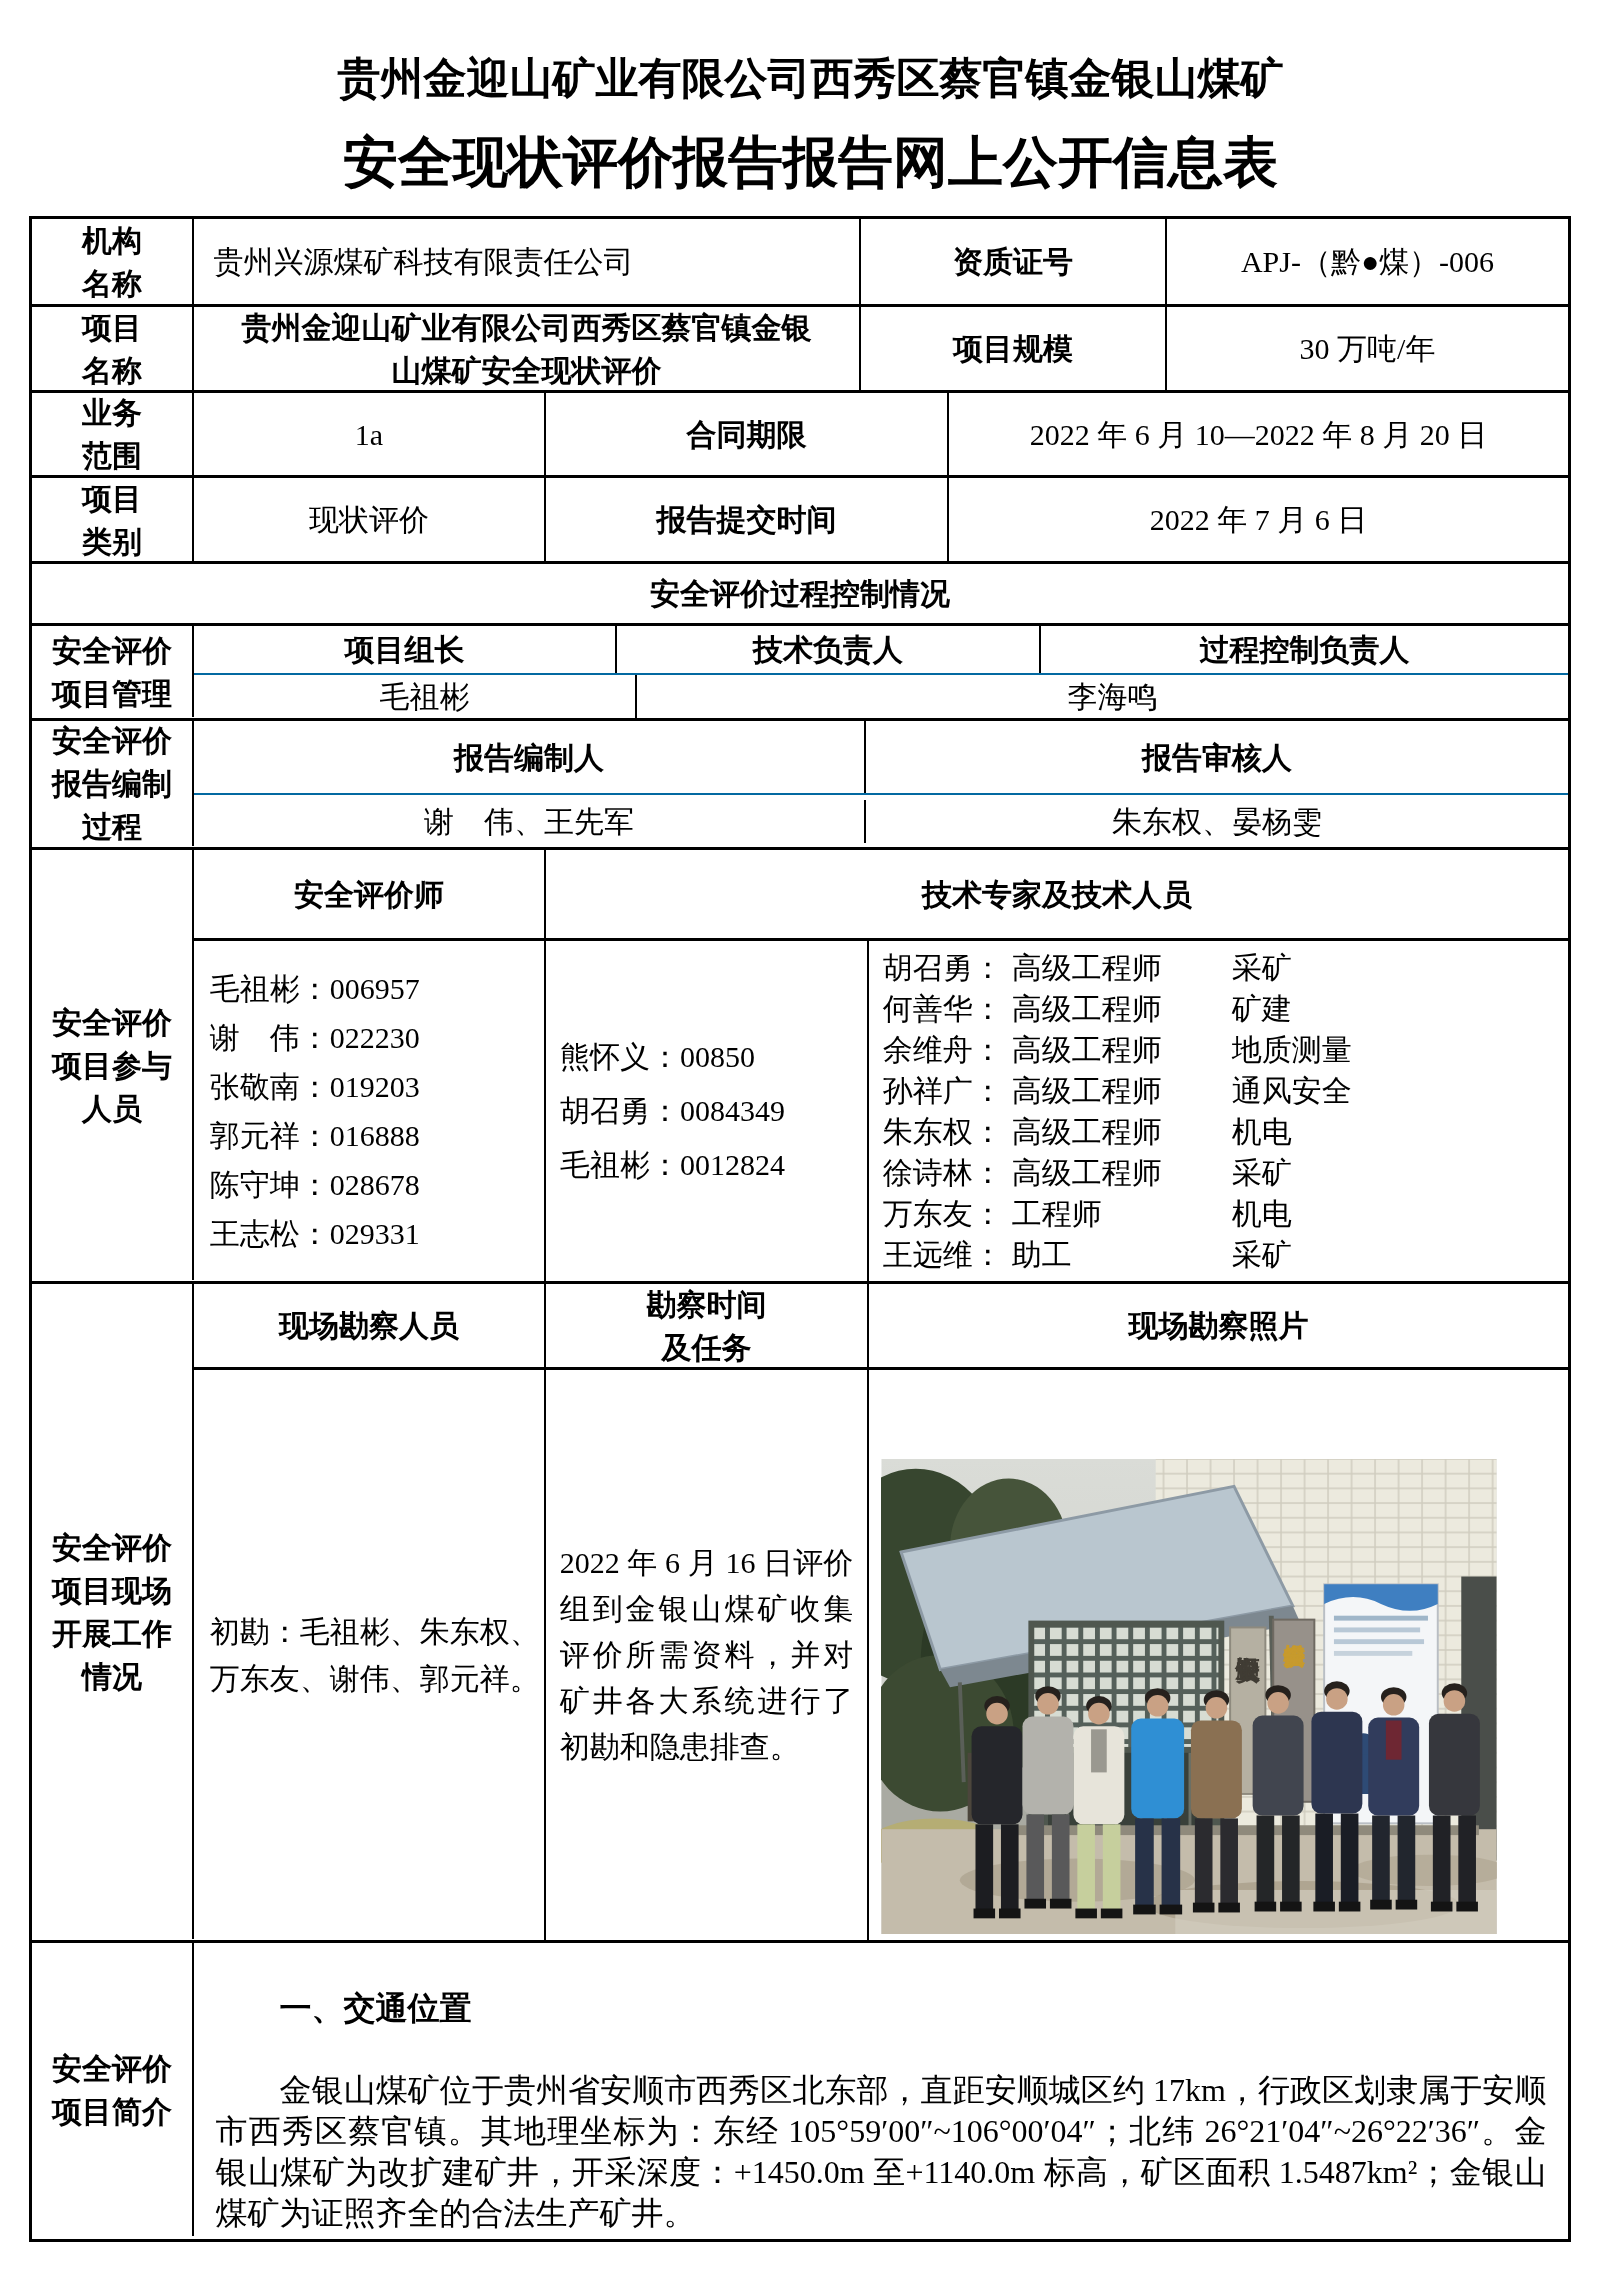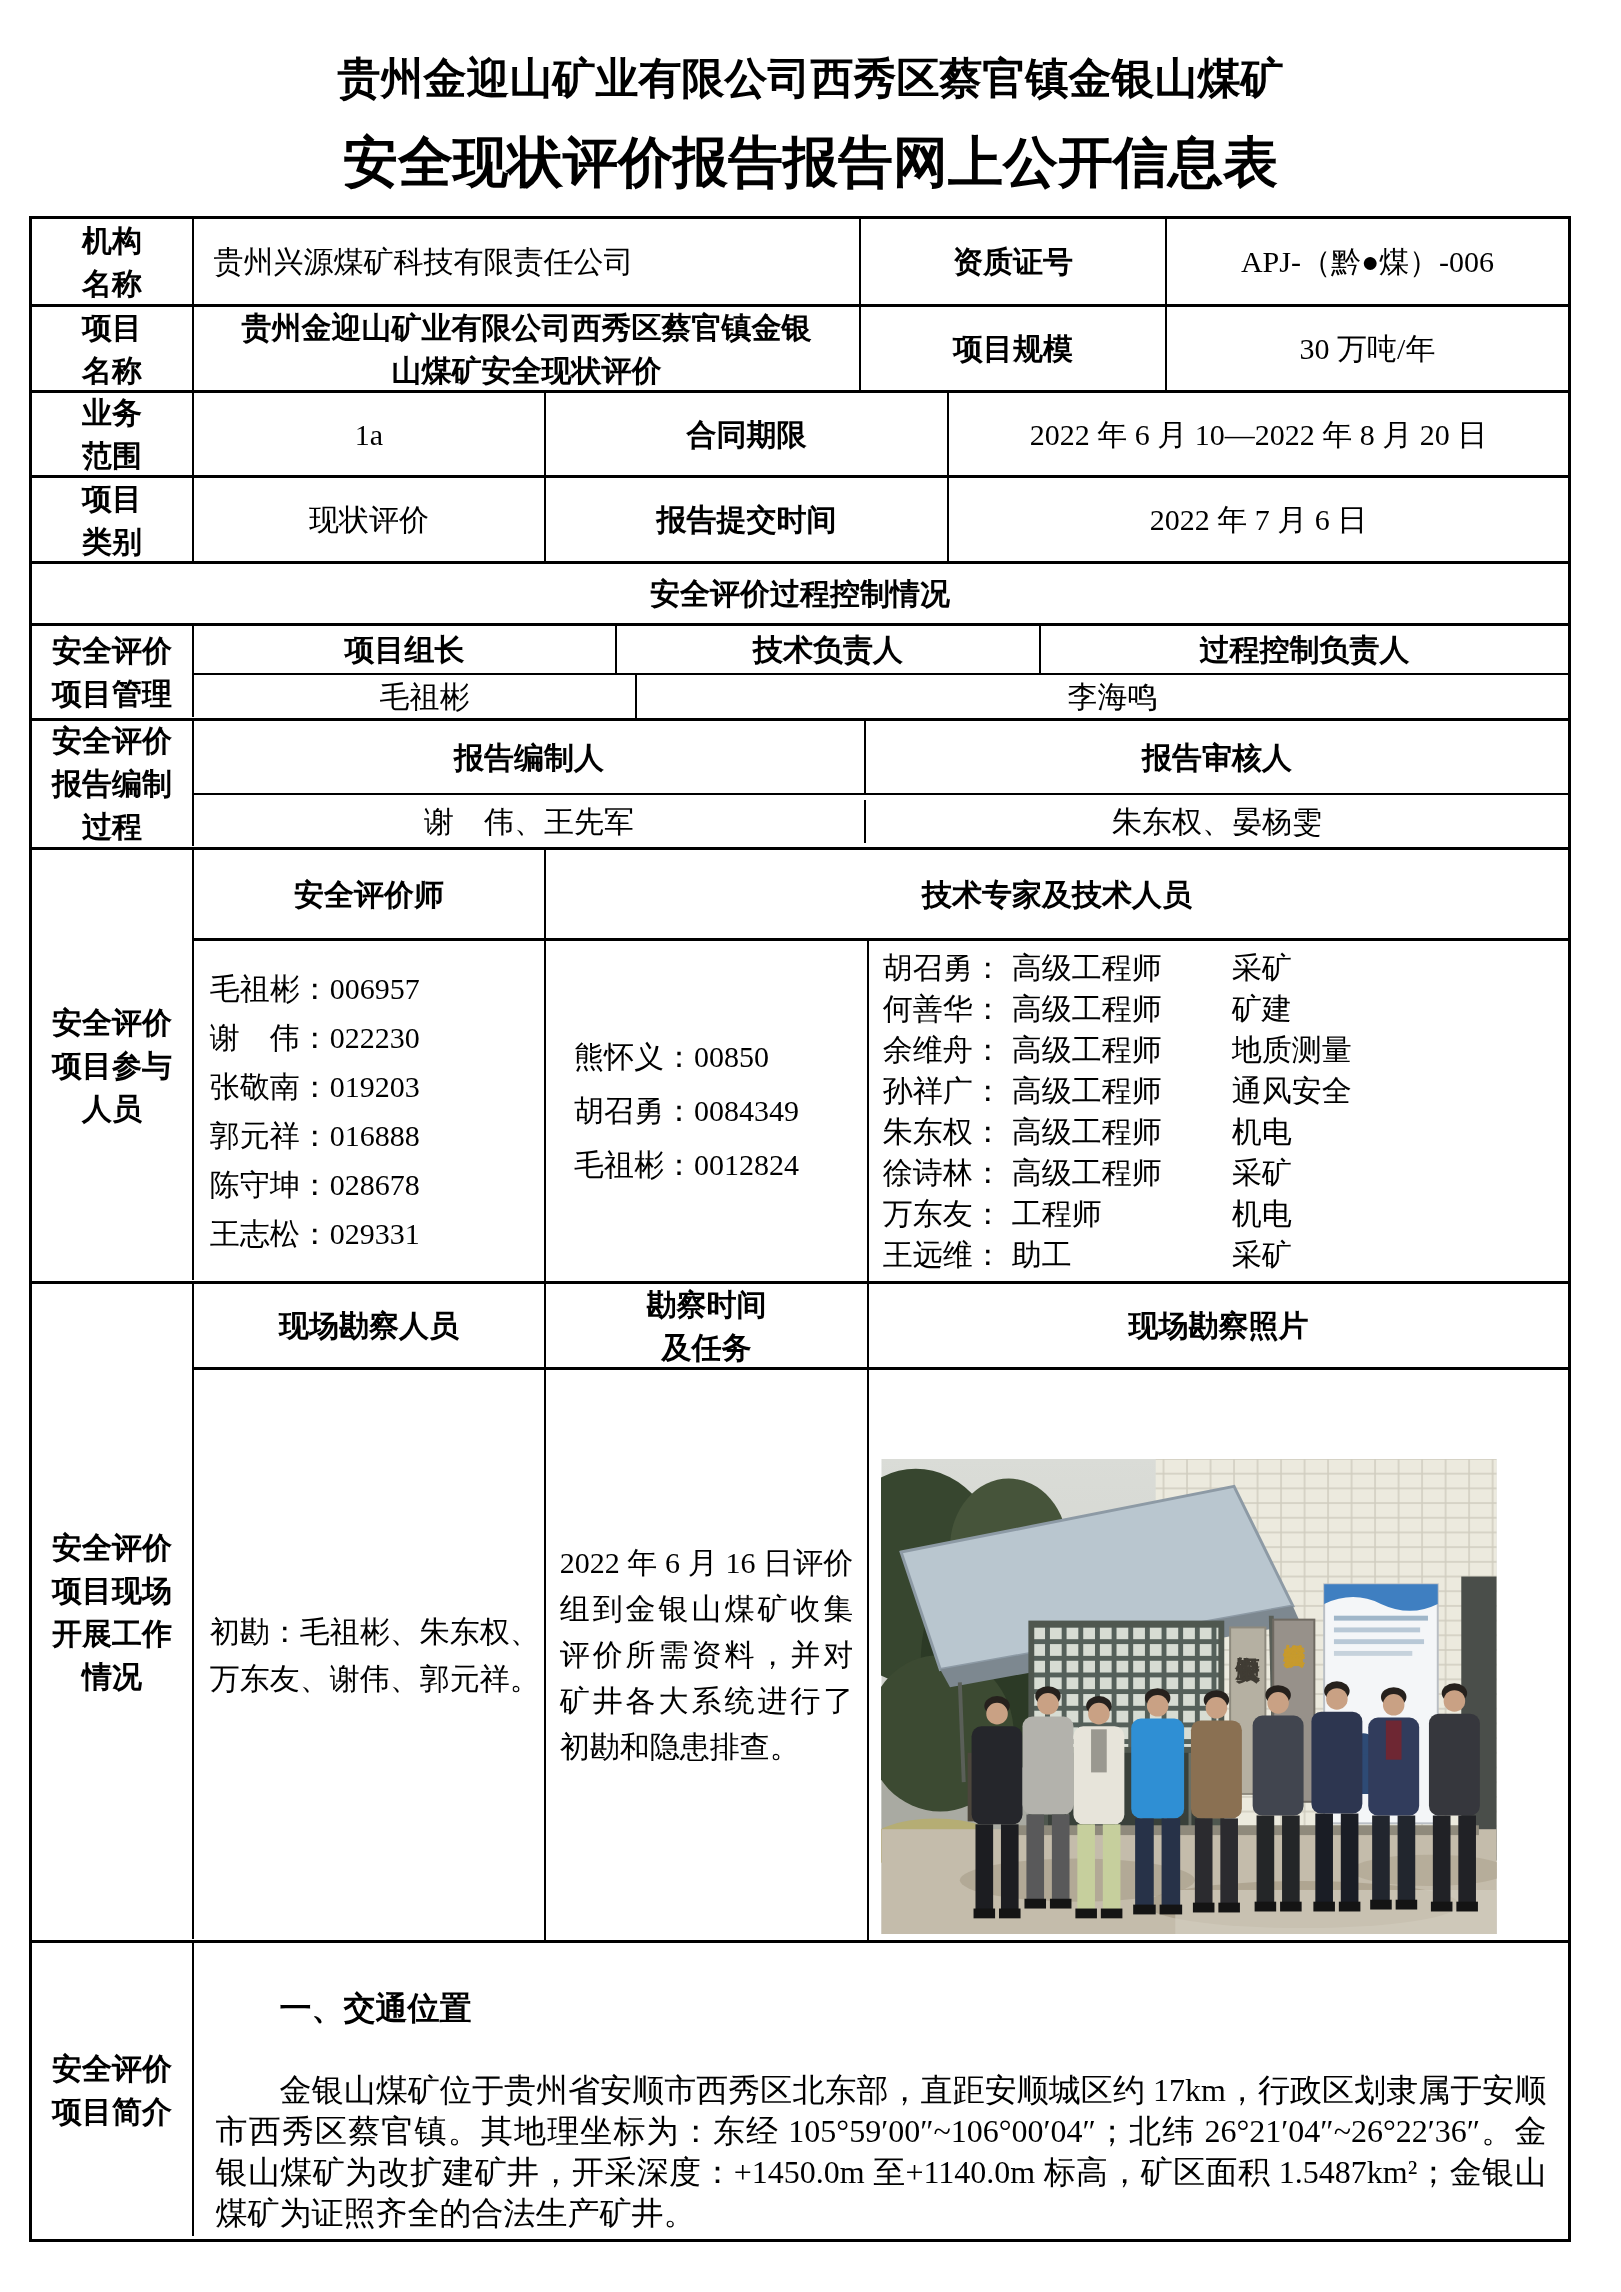--- a/index.html
+++ b/index.html
@@ -34,21 +34,21 @@
   .w359 { width:352px; flex:none; }
   .w411 { width:403px; flex:none; }
   .w432 { width:423px; flex:none; }
   .w433 { width:424px; flex:none; }
   .w686 { width:672px; flex:none; }
   .w330 { width:323px; flex:none; }
 
   .sec { display:flex; }
   .sec-body { flex:1; display:flex; flex-direction:column; }
   .sr { display:flex; width:100%; }
-  .sr.thin { border-bottom:2px solid #000000; }
+  .sr.thin { border-bottom:2px solid #0369a1; }
   .sr.thick { border-bottom:3.9px solid #000; }
   .sr .c:last-child { border-right:none; flex:1; }
 
   .h92 { height:88px; } .h88 { height:86px; } .h87 { height:85px; }
   .h63 { height:62px; }
   .sec97 { height:95px; } .sec132 { height:129px; }
   .sec443 { height:434px; } .sec672 { height:659px; } .sec300 { height:293px; }
   .sh52 { height:51px; } .sh43 { flex:1;margin-left:20px; }
   .sh75 { height:74px; } .sh55 { flex:1;align-items:center; }
   .sh93 { height:91px; } .sh88 { height:86px; }
@@ -173,21 +173,21 @@
         </div>
         <div class="sr fill">
           <div class="c w359 list-col lh50">
             <div>毛祖彬：006957</div>
             <div>谢　伟：022230</div>
             <div>张敬南：019203</div>
             <div>郭元祥：016888</div>
             <div>陈守坤：028678</div>
             <div>王志松：029331</div>
           </div>
-          <div class="c w330 list-col lh55" style="padding-left:28px">
+          <div class="c w330 list-col lh55" style="padding-left:14px">
             <div>熊怀义：00850</div>
             <div>胡召勇：0084349</div>
             <div>毛祖彬：0012824</div>
           </div>
           <div class="c experts-cell">
             <div class="expert-row"><span class="en">胡召勇：</span><span class="et">高级工程师</span><span class="ef">采矿</span></div>
             <div class="expert-row"><span class="en">何善华：</span><span class="et">高级工程师</span><span class="ef">矿建</span></div>
             <div class="expert-row"><span class="en">余维舟：</span><span class="et">高级工程师</span><span class="ef">地质测量</span></div>
             <div class="expert-row"><span class="en">孙祥广：</span><span class="et">高级工程师</span><span class="ef">通风安全</span></div>
             <div class="expert-row"><span class="en">朱东权：</span><span class="et">高级工程师</span><span class="ef">机电</span></div>

